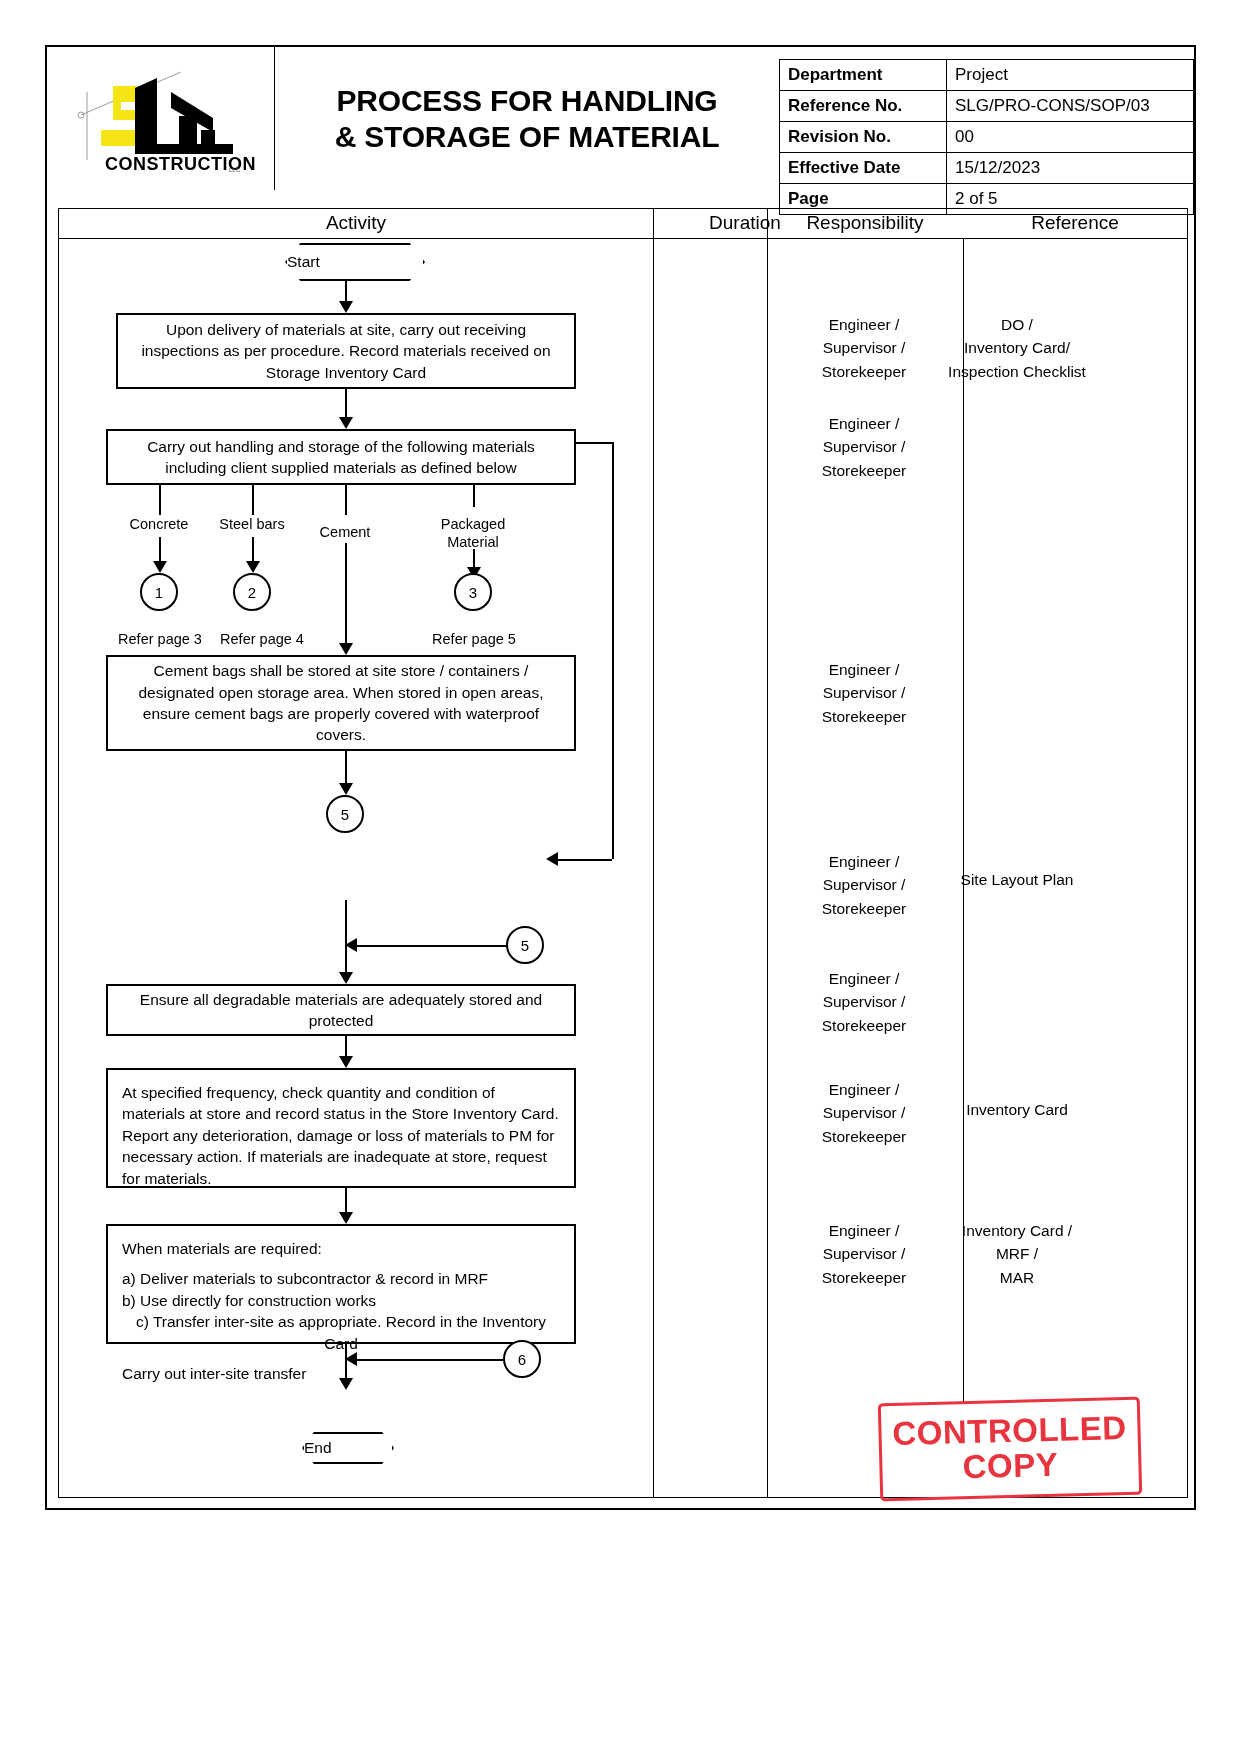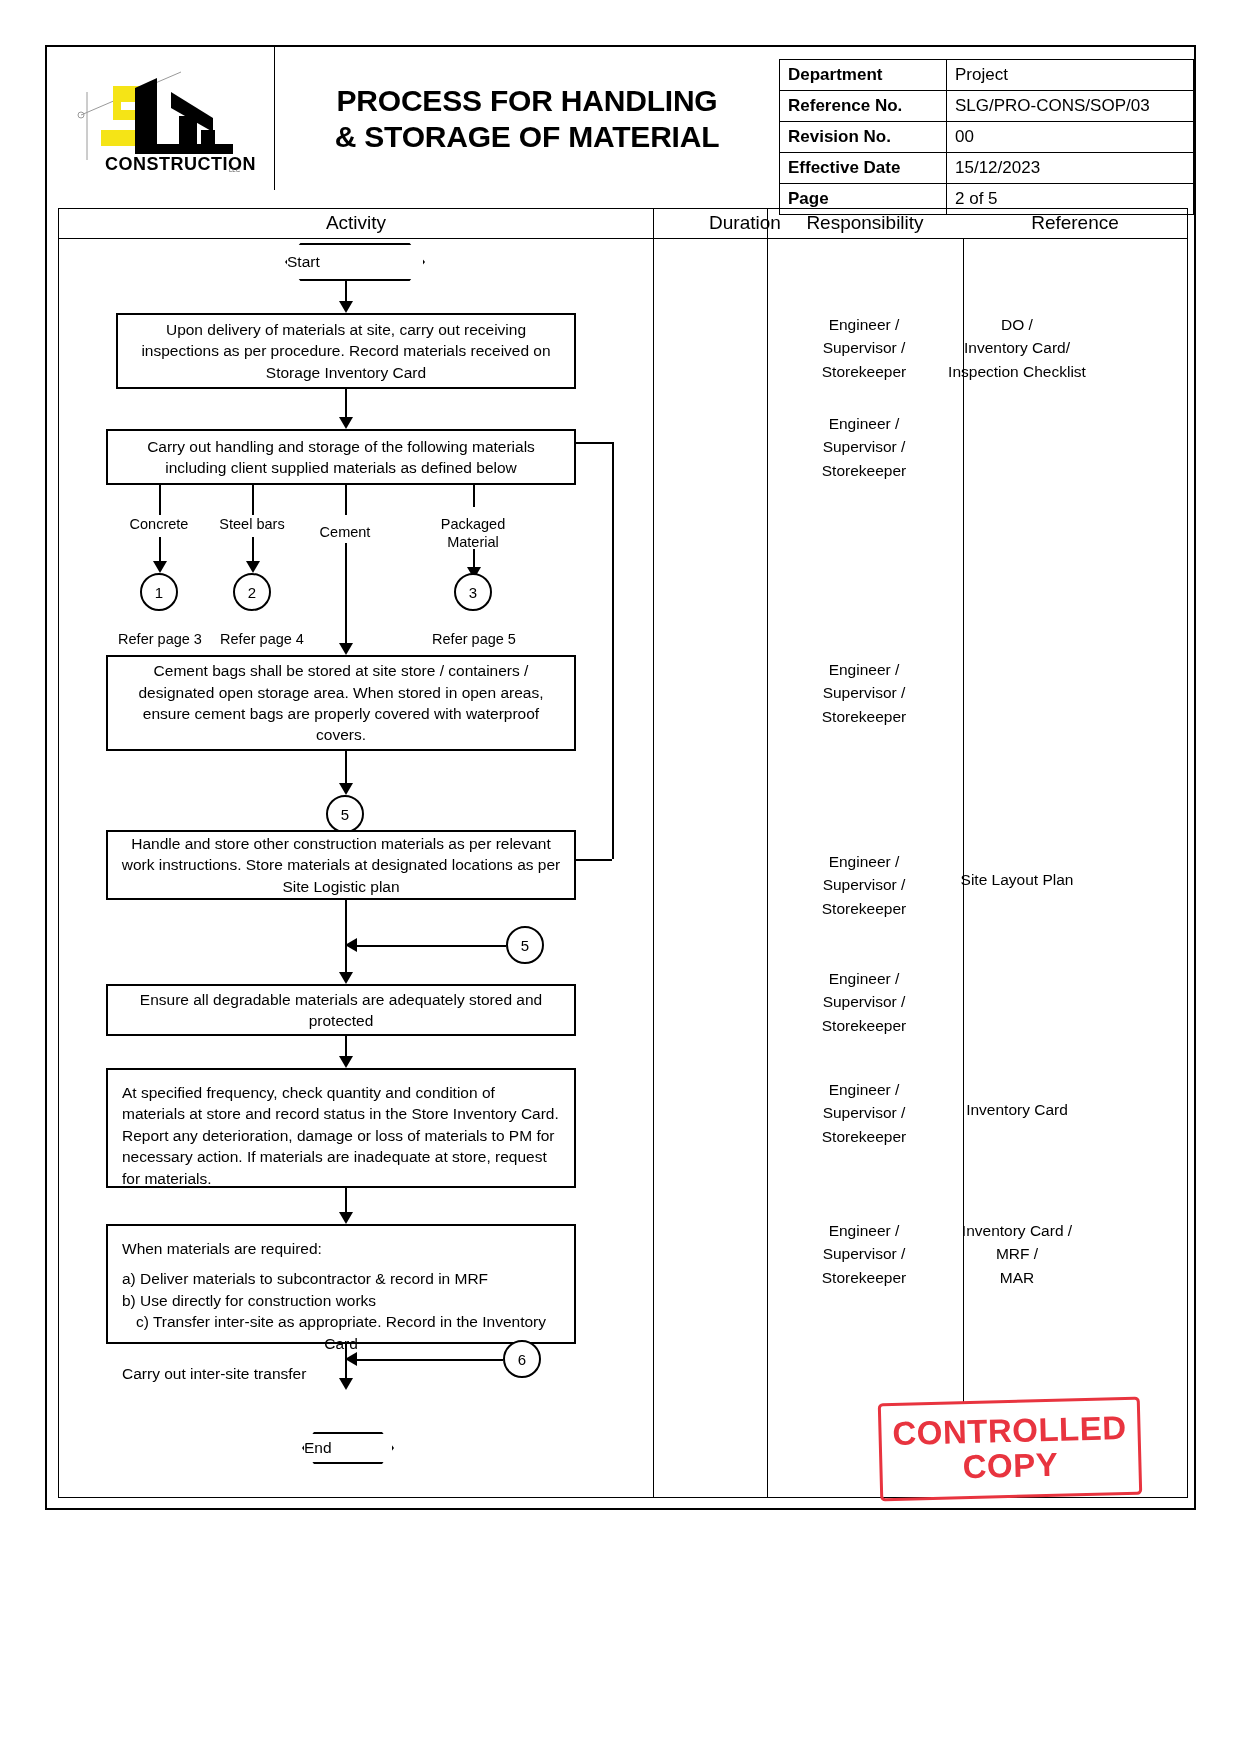--- a/index.html
+++ b/index.html
@@ -389,23 +389,20 @@
 
     <div class="conn" style="left:268px; top:557px;">
       <span>5</span>
     </div>
 
     <div class="line-h" style="left:518px; top:204px; width:36px;"></div>
     <div class="line-v" style="left:554px; top:204px; height:417px;"></div>
     <div class="line-h" style="left:500px; top:621px; width:54px;"></div>
     <div class="arrow-l" style="left:488px; top:614px;"></div>
 
-    <div class="node" style="left:48px; top:592px; width:470px; height:70px;">
-      <span>Handle and store other construction materials as per relevant work instructions. Store materials at designated locations as per Site Logistic plan</span>
-    </div>
 
     <div class="line-v" style="left:287px; top:662px; height:76px;"></div>
     <div class="arrow-d" style="left:281px; top:734px;"></div>
     <div class="line-h" style="left:298px; top:707px; width:150px;"></div>
     <div class="arrow-l" style="left:287px; top:700px;"></div>
     <div class="conn" style="left:448px; top:688px;">
       <span>5</span>
     </div>
 
     <div class="node" style="left:48px; top:746px; width:470px; height:52px;">

